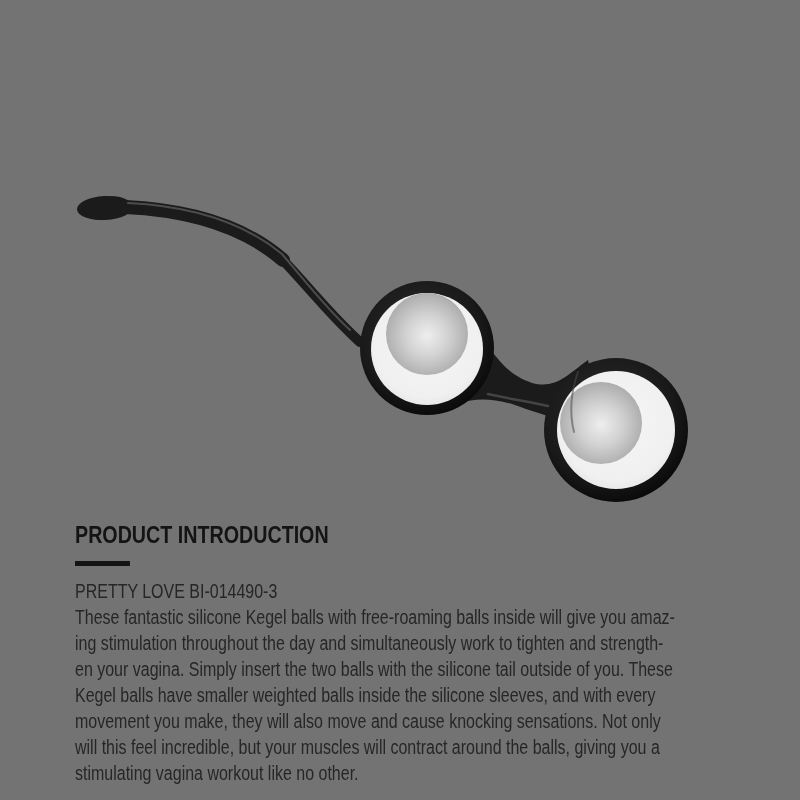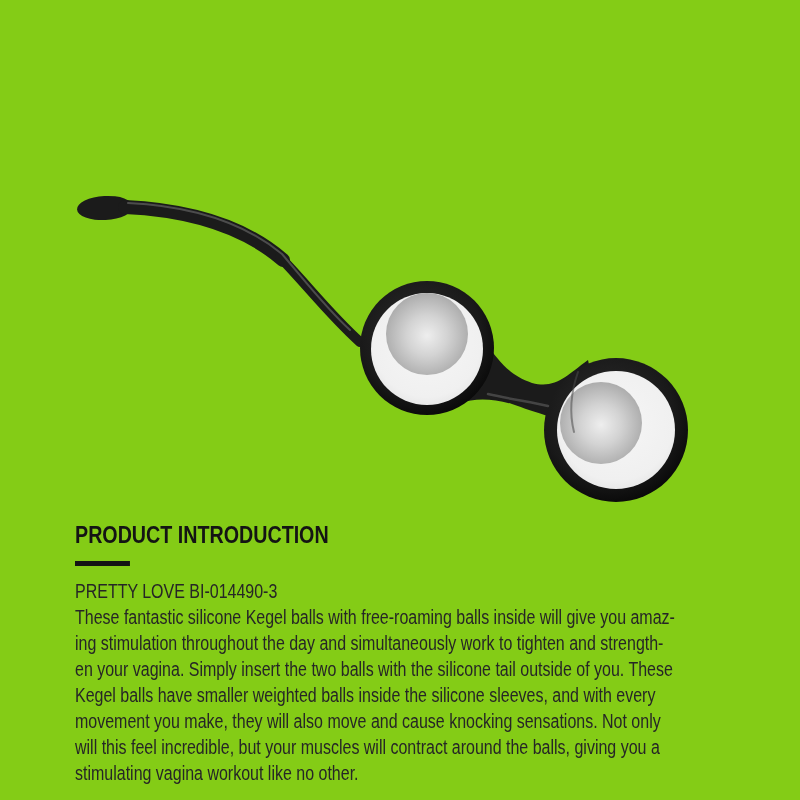--- a/index.html
+++ b/index.html
@@ -4,21 +4,21 @@
 <style>
   html, body {
     margin: 0;
     padding: 0;
     background: #ffffff;
   }
   .canvas {
     position: relative;
     width: 800px;
     height: 800px;
-    background: #84cc16;
+    background: #737373;
     overflow: hidden;
     font-family: "Liberation Sans", sans-serif;
   }
   .product-svg {
     position: absolute;
     left: 0;
     top: 0;
     width: 800px;
     height: 800px;
   }

